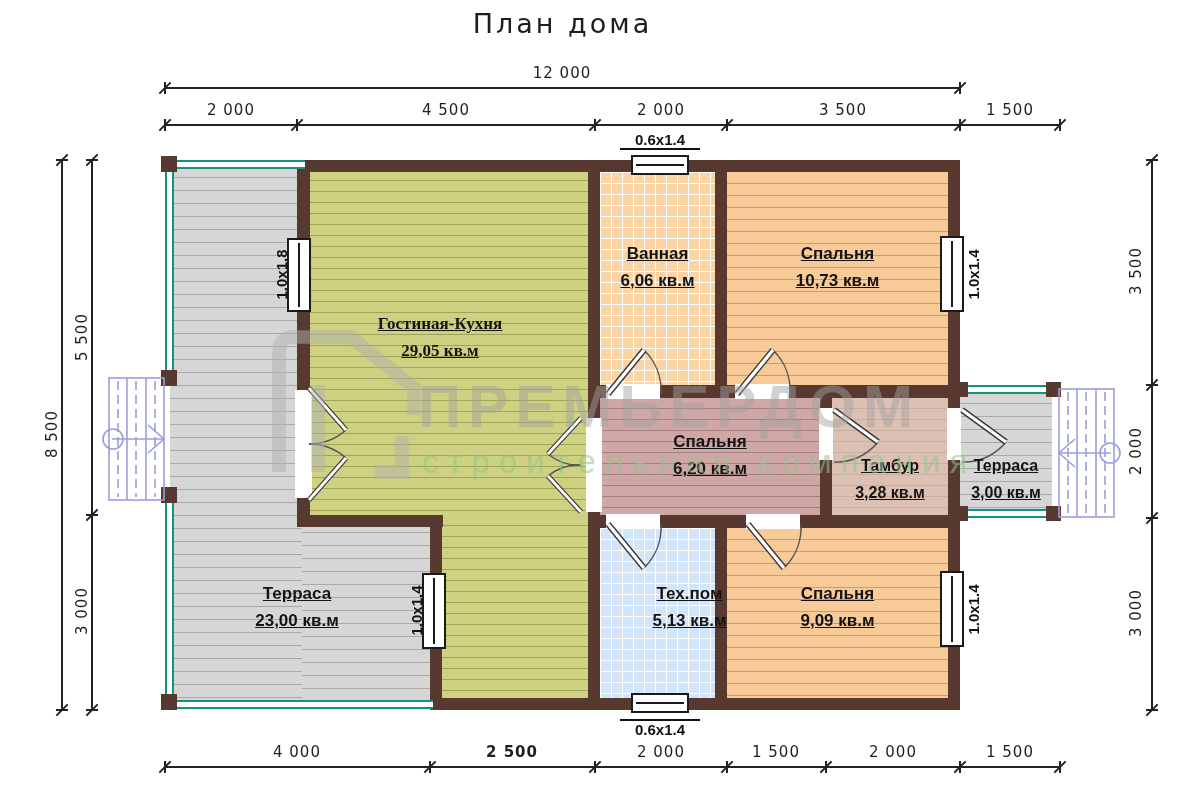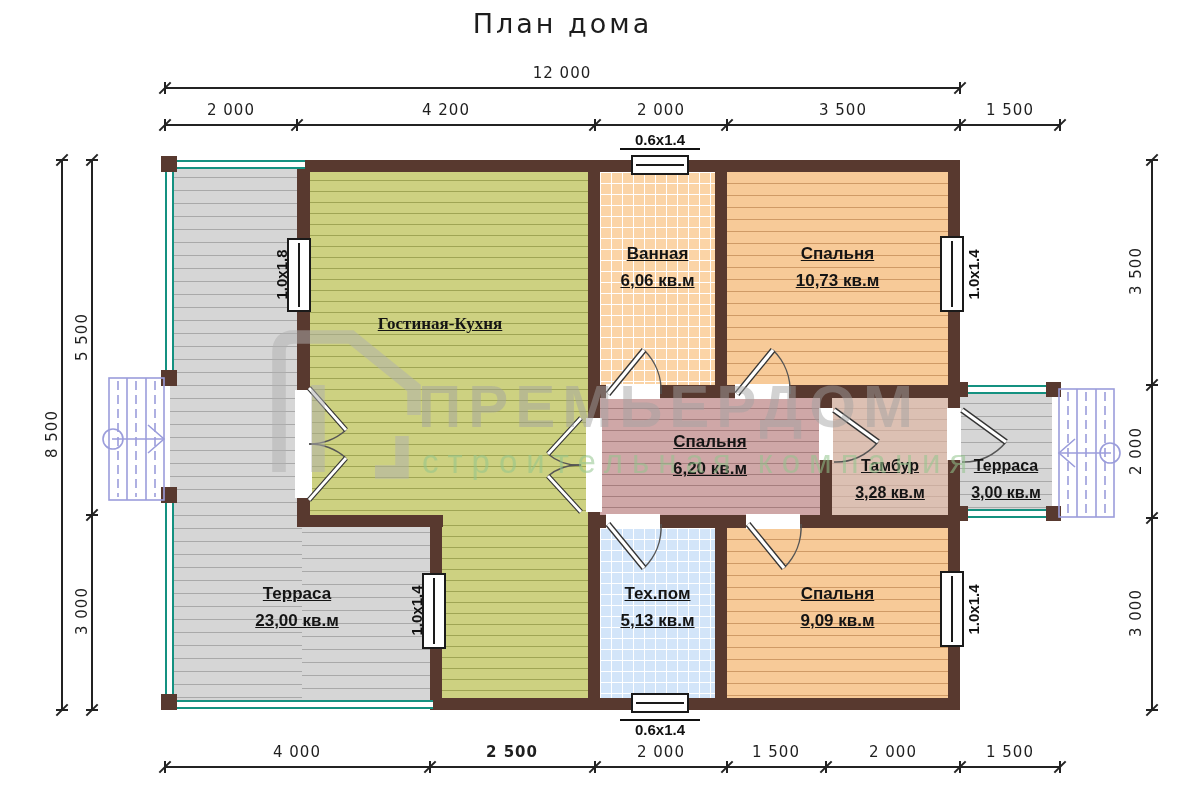--- a/index.html
+++ b/index.html
@@ -207,20 +207,21 @@
       <line x1="28" y1="4" x2="28" y2="126" stroke-dasharray="9 5"></line>
       <line x1="47" y1="4" x2="47" y2="126" stroke-dasharray="9 5"></line>
       <line x1="2" y1="65" x2="53" y2="65"></line>
       <path d="M17,51 L1,65 L17,79"></path>
       <circle cx="52" cy="65" r="10"></circle>
     </g>
   </svg>
 
   <div class="abs room-label" style="left:340px;top:310px;width:200px;font-family:Liberation Serif, serif;">
     <span>Гостиная-Кухня</span>
+    <span>29,05 кв.м</span>
   </div>
   <div class="abs room-label" style="left:595px;top:240px;width:125px;">
     <span>Ванная</span>
     <span>6,06 кв.м</span>
   </div>
   <div class="abs room-label" style="left:727px;top:240px;width:221px;">
     <span>Спальня</span>
     <span>10,73 кв.м</span>
   </div>
   <div class="abs room-label" style="left:610px;top:428px;width:200px;">
@@ -232,21 +233,21 @@
     <span>3,28 кв.м</span>
   </div>
   <div class="abs room-label small" style="left:952px;top:452px;width:108px;">
     <span>Терраса</span>
     <span>3,00 кв.м</span>
   </div>
   <div class="abs room-label" style="left:197px;top:580px;width:200px;">
     <span>Терраса</span>
     <span>23,00 кв.м</span>
   </div>
-  <div class="abs room-label" style="left:600px;top:580px;width:115px;">
+  <div class="abs room-label" style="left:600px;top:580px;width:115px;padding-left:32px;">
     <span>Тех.пом</span>
     <span>5,13 кв.м</span>
   </div>
   <div class="abs room-label" style="left:727px;top:580px;width:221px;">
     <span>Спальня</span>
     <span>9,09 кв.м</span>
   </div>
 
   <div class="abs dimline-h" style="left:165px;top:87px;width:795px;"></div>
   <div class="abs tickx" style="left:164px;top:82px;"></div>
@@ -254,21 +255,21 @@
   <div class="abs dim" style="left:512px;top:64px;width:100px;">12 000</div>
 
   <div class="abs dimline-h" style="left:165px;top:124px;width:895px;"></div>
   <div class="abs tickx" style="left:164px;top:119px;"></div>
   <div class="abs tickx" style="left:296px;top:119px;"></div>
   <div class="abs tickx" style="left:594px;top:119px;"></div>
   <div class="abs tickx" style="left:726px;top:119px;"></div>
   <div class="abs tickx" style="left:959px;top:119px;"></div>
   <div class="abs tickx" style="left:1059px;top:119px;"></div>
   <div class="abs dim" style="left:181px;top:101px;width:100px;">2 000</div>
-  <div class="abs dim" style="left:396px;top:101px;width:100px;">4 200</div>
+  <div class="abs dim" style="left:396px;top:101px;width:100px;">4 500</div>
   <div class="abs dim" style="left:611px;top:101px;width:100px;">2 000</div>
   <div class="abs dim" style="left:793px;top:101px;width:100px;">3 500</div>
   <div class="abs dim" style="left:960px;top:101px;width:100px;">1 500</div>
 
   <div class="abs dimline-h" style="left:165px;top:766px;width:895px;"></div>
   <div class="abs tickx" style="left:164px;top:761px;"></div>
   <div class="abs tickx" style="left:429px;top:761px;"></div>
   <div class="abs tickx" style="left:594px;top:761px;"></div>
   <div class="abs tickx" style="left:726px;top:761px;"></div>
   <div class="abs tickx" style="left:825px;top:761px;"></div>

